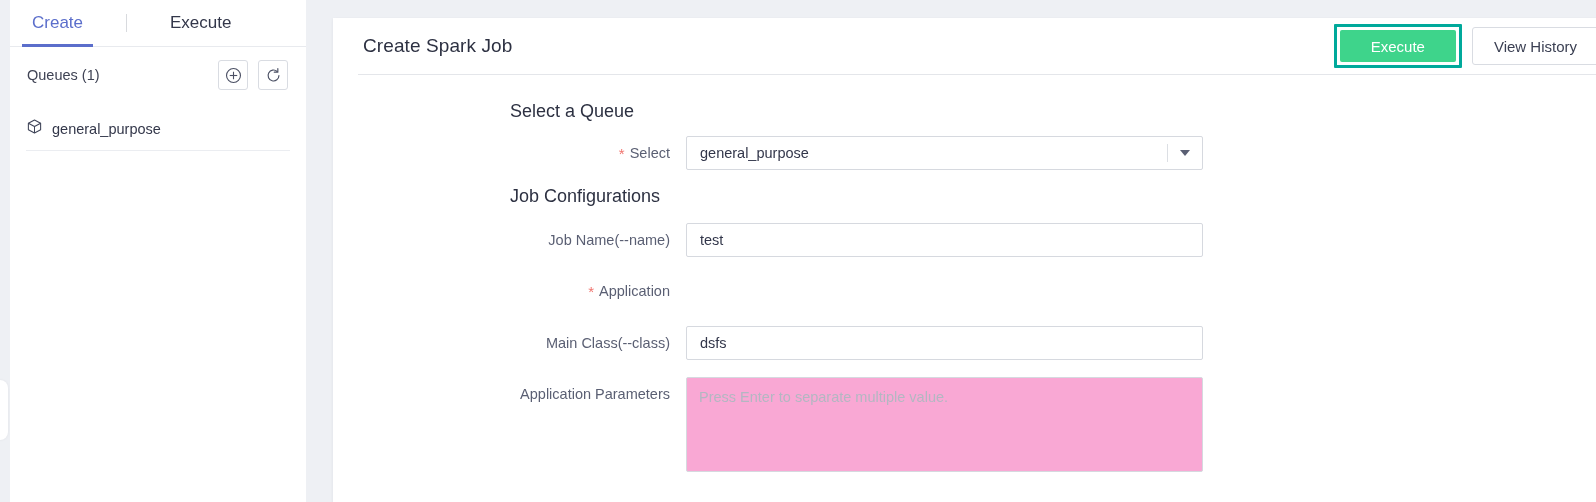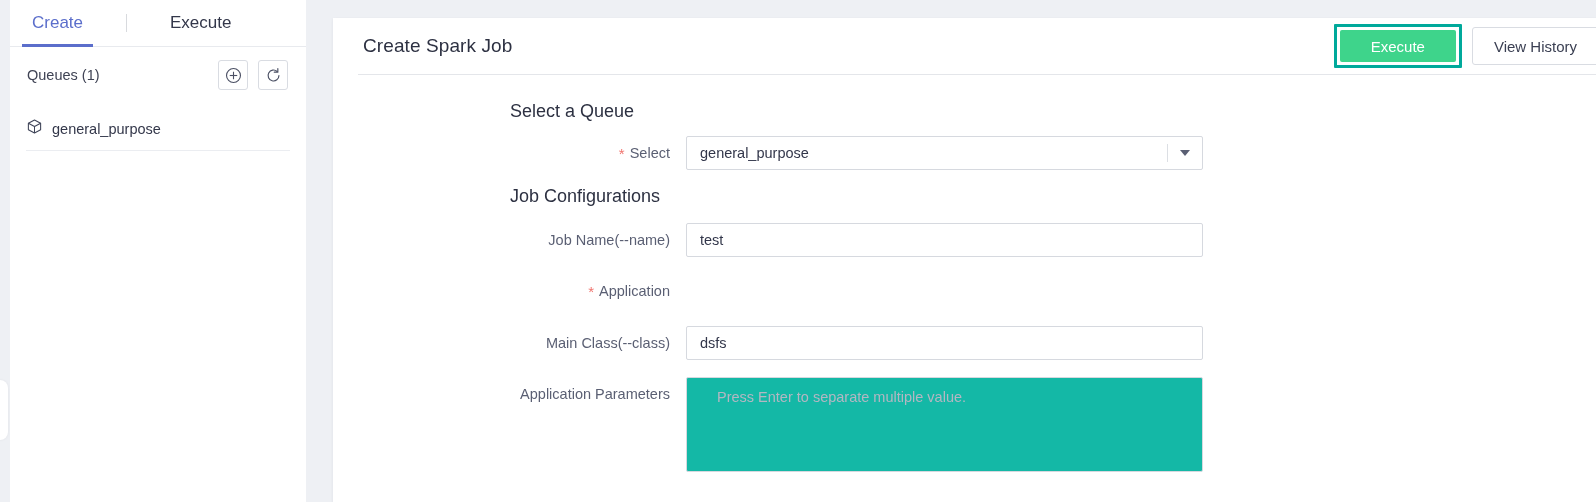--- a/index.html
+++ b/index.html
@@ -270,25 +270,25 @@
     top: 8px;
     cursor: pointer;
     line-height: 0;
   }
 
   .textarea-field {
     width: 100%;
     height: 95px;
     border: 1px solid #d6d9df;
     border-radius: 2px;
-    background: #14b8a6;
+    background: #f9a8d4;
     font-size: 14.5px;
     font-family: inherit;
     color: #32364a;
-    padding: 9px 30px;
+    padding: 9px 12px;
     outline: none;
     resize: none;
     line-height: 20px;
   }
   .textarea-field::placeholder { color: #b3b7c2; }
 
   
   .scroll-track {
     position: absolute;
     right: 8px;

